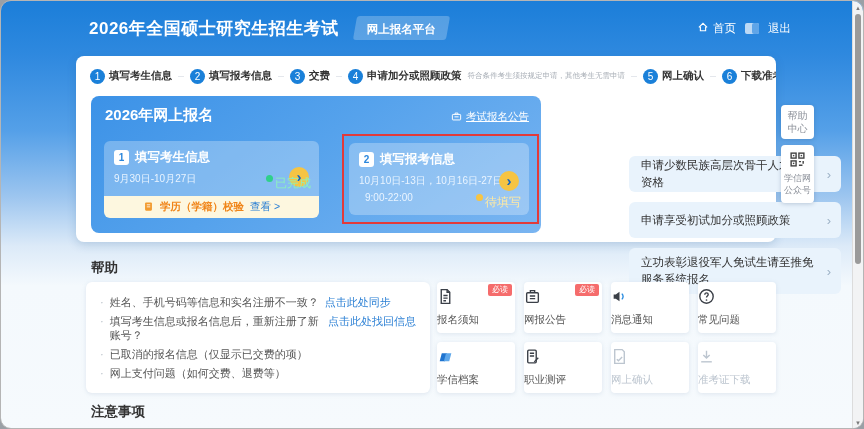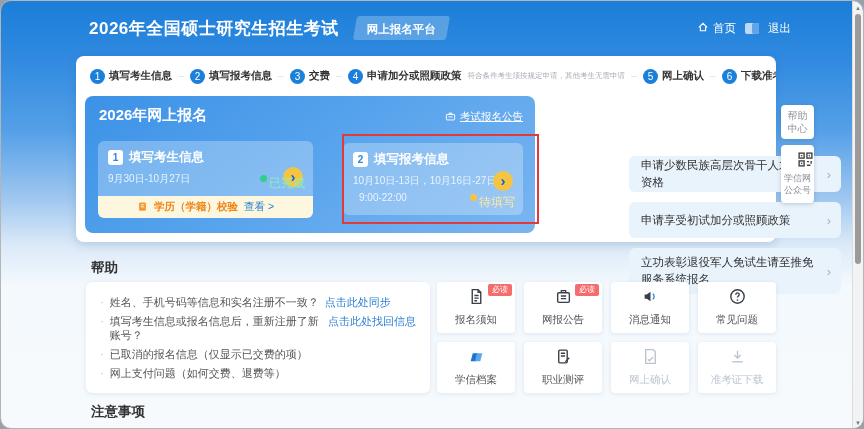--- a/index.html
+++ b/index.html
@@ -19,21 +19,21 @@
   
   .main-card{position:absolute;left:75px;top:55px;width:700px;height:186px;background:#fff;border-radius:8px;box-shadow:0 3px 10px rgba(23,78,134,.18)}
   .steps{display:flex;align-items:center;padding:10px 12px 0 14px;height:30px;overflow:hidden}
   .step{display:flex;align-items:center;gap:4px;white-space:nowrap}
   .step-num{width:15px;height:15px;border-radius:50%;background:#1a80d9;color:#fff;font-size:10px;display:inline-flex;align-items:center;justify-content:center;flex:none}
   .step-label{font-size:10.5px;font-weight:bold;color:#333}
   .step-note{font-size:7.5px;color:#a9afb7;margin-left:2px}
   .conn{flex:1;height:1px;background:#e4e7ec;margin:0 6px;min-width:6px}
 
   
-  .panel{position:absolute;left:9px;top:40px;width:450px;height:137px;border-radius:8px;background:linear-gradient(145deg,#3c92e7 0%,#55a2ec 45%,#7ab5f1 100%)}
+  .panel{position:absolute;left:15px;top:40px;width:450px;height:137px;border-radius:8px;background:linear-gradient(145deg,#3c92e7 0%,#55a2ec 45%,#7ab5f1 100%)}
   .panel-title{position:absolute;left:14px;top:10px;font-size:15px;font-weight:bold;color:#fff}
   .announce{position:absolute;right:12px;top:14px;display:flex;align-items:center;gap:4px;color:#fff;font-size:10.5px;text-decoration:underline;cursor:pointer}
   .subcard{position:absolute;background:rgba(255,255,255,.28);border-radius:6px;cursor:pointer}
   .card1{left:13px;top:45px;width:215px;height:55px;border-radius:6px 6px 0 0}
   .card2{left:258px;top:47px;width:180px;height:72px}
   .subcard-title{display:flex;align-items:center;gap:6px;padding:8px 0 0 10px;font-size:12.5px;font-weight:bold;color:#fff}
   .numchip{width:15px;height:15px;background:#fff;color:#2b87dc;font-size:10px;border-radius:3px;display:inline-flex;align-items:center;justify-content:center;flex:none}
   .subcard-date{padding:6px 0 0 10px;font-size:10px;color:#e9f4ff;white-space:nowrap}
   .subcard-time{padding:4px 0 0 16px;font-size:10px;color:#e9f4ff}
   .arrow-btn{position:absolute;right:10px;top:26px;width:20px;height:20px;border-radius:50%;background:#f6c443;color:#1565c0;font-size:15px;font-weight:bold;display:flex;align-items:center;justify-content:center;cursor:pointer;line-height:1;padding-bottom:2px}
@@ -52,34 +52,34 @@
   
   .side-links{position:absolute;left:553px;top:100px;width:212px;display:flex;flex-direction:column;gap:10px}
   .side-item{background:#e9f3fc;border-radius:6px;display:flex;align-items:center;padding:0 10px 0 12px;font-size:11.5px;color:#333;cursor:pointer;height:36px}
   .side-item:last-child{height:46px}
   .side-item .txt{flex:1;line-height:1.45}
   .side-item .chev{margin-left:6px;color:#9db2c6;font-size:13px}
 
   
   .float-btn{position:absolute;left:780px;width:33px;background:#fff;border-radius:4px;box-shadow:0 1px 4px rgba(40,70,110,.25);cursor:pointer;text-align:center;color:#8b9099}
   .help-center{top:104px;height:34px;font-size:10px;display:flex;align-items:center;justify-content:center;line-height:1.3;padding:2px}
-  .qr-box{top:144px;height:58px;display:flex;flex-direction:column;align-items:flex-end;justify-content:center;gap:3px;font-size:9px}
+  .qr-box{top:144px;height:58px;display:flex;flex-direction:column;align-items:center;justify-content:center;gap:3px;font-size:9px}
   .qr-label{line-height:1.3}
 
   
   .help-title{position:absolute;left:90px;top:258px;font-size:13.5px;font-weight:bold;color:#333}
   .help-box{position:absolute;left:85px;top:281px;width:344px;height:111px;background:#fff;border-radius:6px;box-shadow:0 1px 4px rgba(150,170,195,.25);padding:13px 14px;display:flex;flex-direction:column;justify-content:space-between}
   .help-row{display:flex;align-items:flex-start;gap:6px;font-size:11px;color:#555;line-height:1.3;cursor:pointer}
   .bullet{color:#b9c0c8}
   .help-link{color:#2a7fd4;cursor:pointer;white-space:nowrap}
   .help-link:empty{display:none}
 
   
   .grid{position:absolute;left:436px;top:281px;width:339px;height:111px;display:grid;grid-template-columns:repeat(4,1fr);grid-template-rows:1fr 1fr;gap:9px}
-  .tile{position:relative;background:#fff;border-radius:4px;box-shadow:0 1px 4px rgba(150,170,195,.25);display:flex;flex-direction:column;align-items:center;justify-content:center;gap:4px;cursor:pointer;color:#3a3f47}
+  .tile{position:relative;background:#fff;border-radius:4px;box-shadow:0 1px 4px rgba(150,170,195,.25);display:flex;flex-direction:column;align-items:flex-start;justify-content:center;gap:4px;cursor:pointer;color:#3a3f47}
   .tile-label{font-size:10.5px;color:#555}
   .tile.disabled{color:#bcc5cf}
   .tile.disabled .tile-label{color:#bcc5cf}
   .req-badge{position:absolute;top:2px;right:3px;background:#f56c6c;color:#fff;font-size:8px;padding:1px 4px;border-radius:2px;line-height:1.2}
 
   .notes-title{position:absolute;left:90px;top:402px;font-size:13.5px;font-weight:bold;color:#333}
 
   
   .scrollbar{position:absolute;right:0;top:0;width:11px;height:429px;background:#f2f3f4;border-left:1px solid #dcdcdc}
   .sb-arrow{position:absolute;left:0;width:100%;height:12px;font-size:6px;color:#7a7a7a;display:flex;align-items:center;justify-content:center;cursor:pointer}

